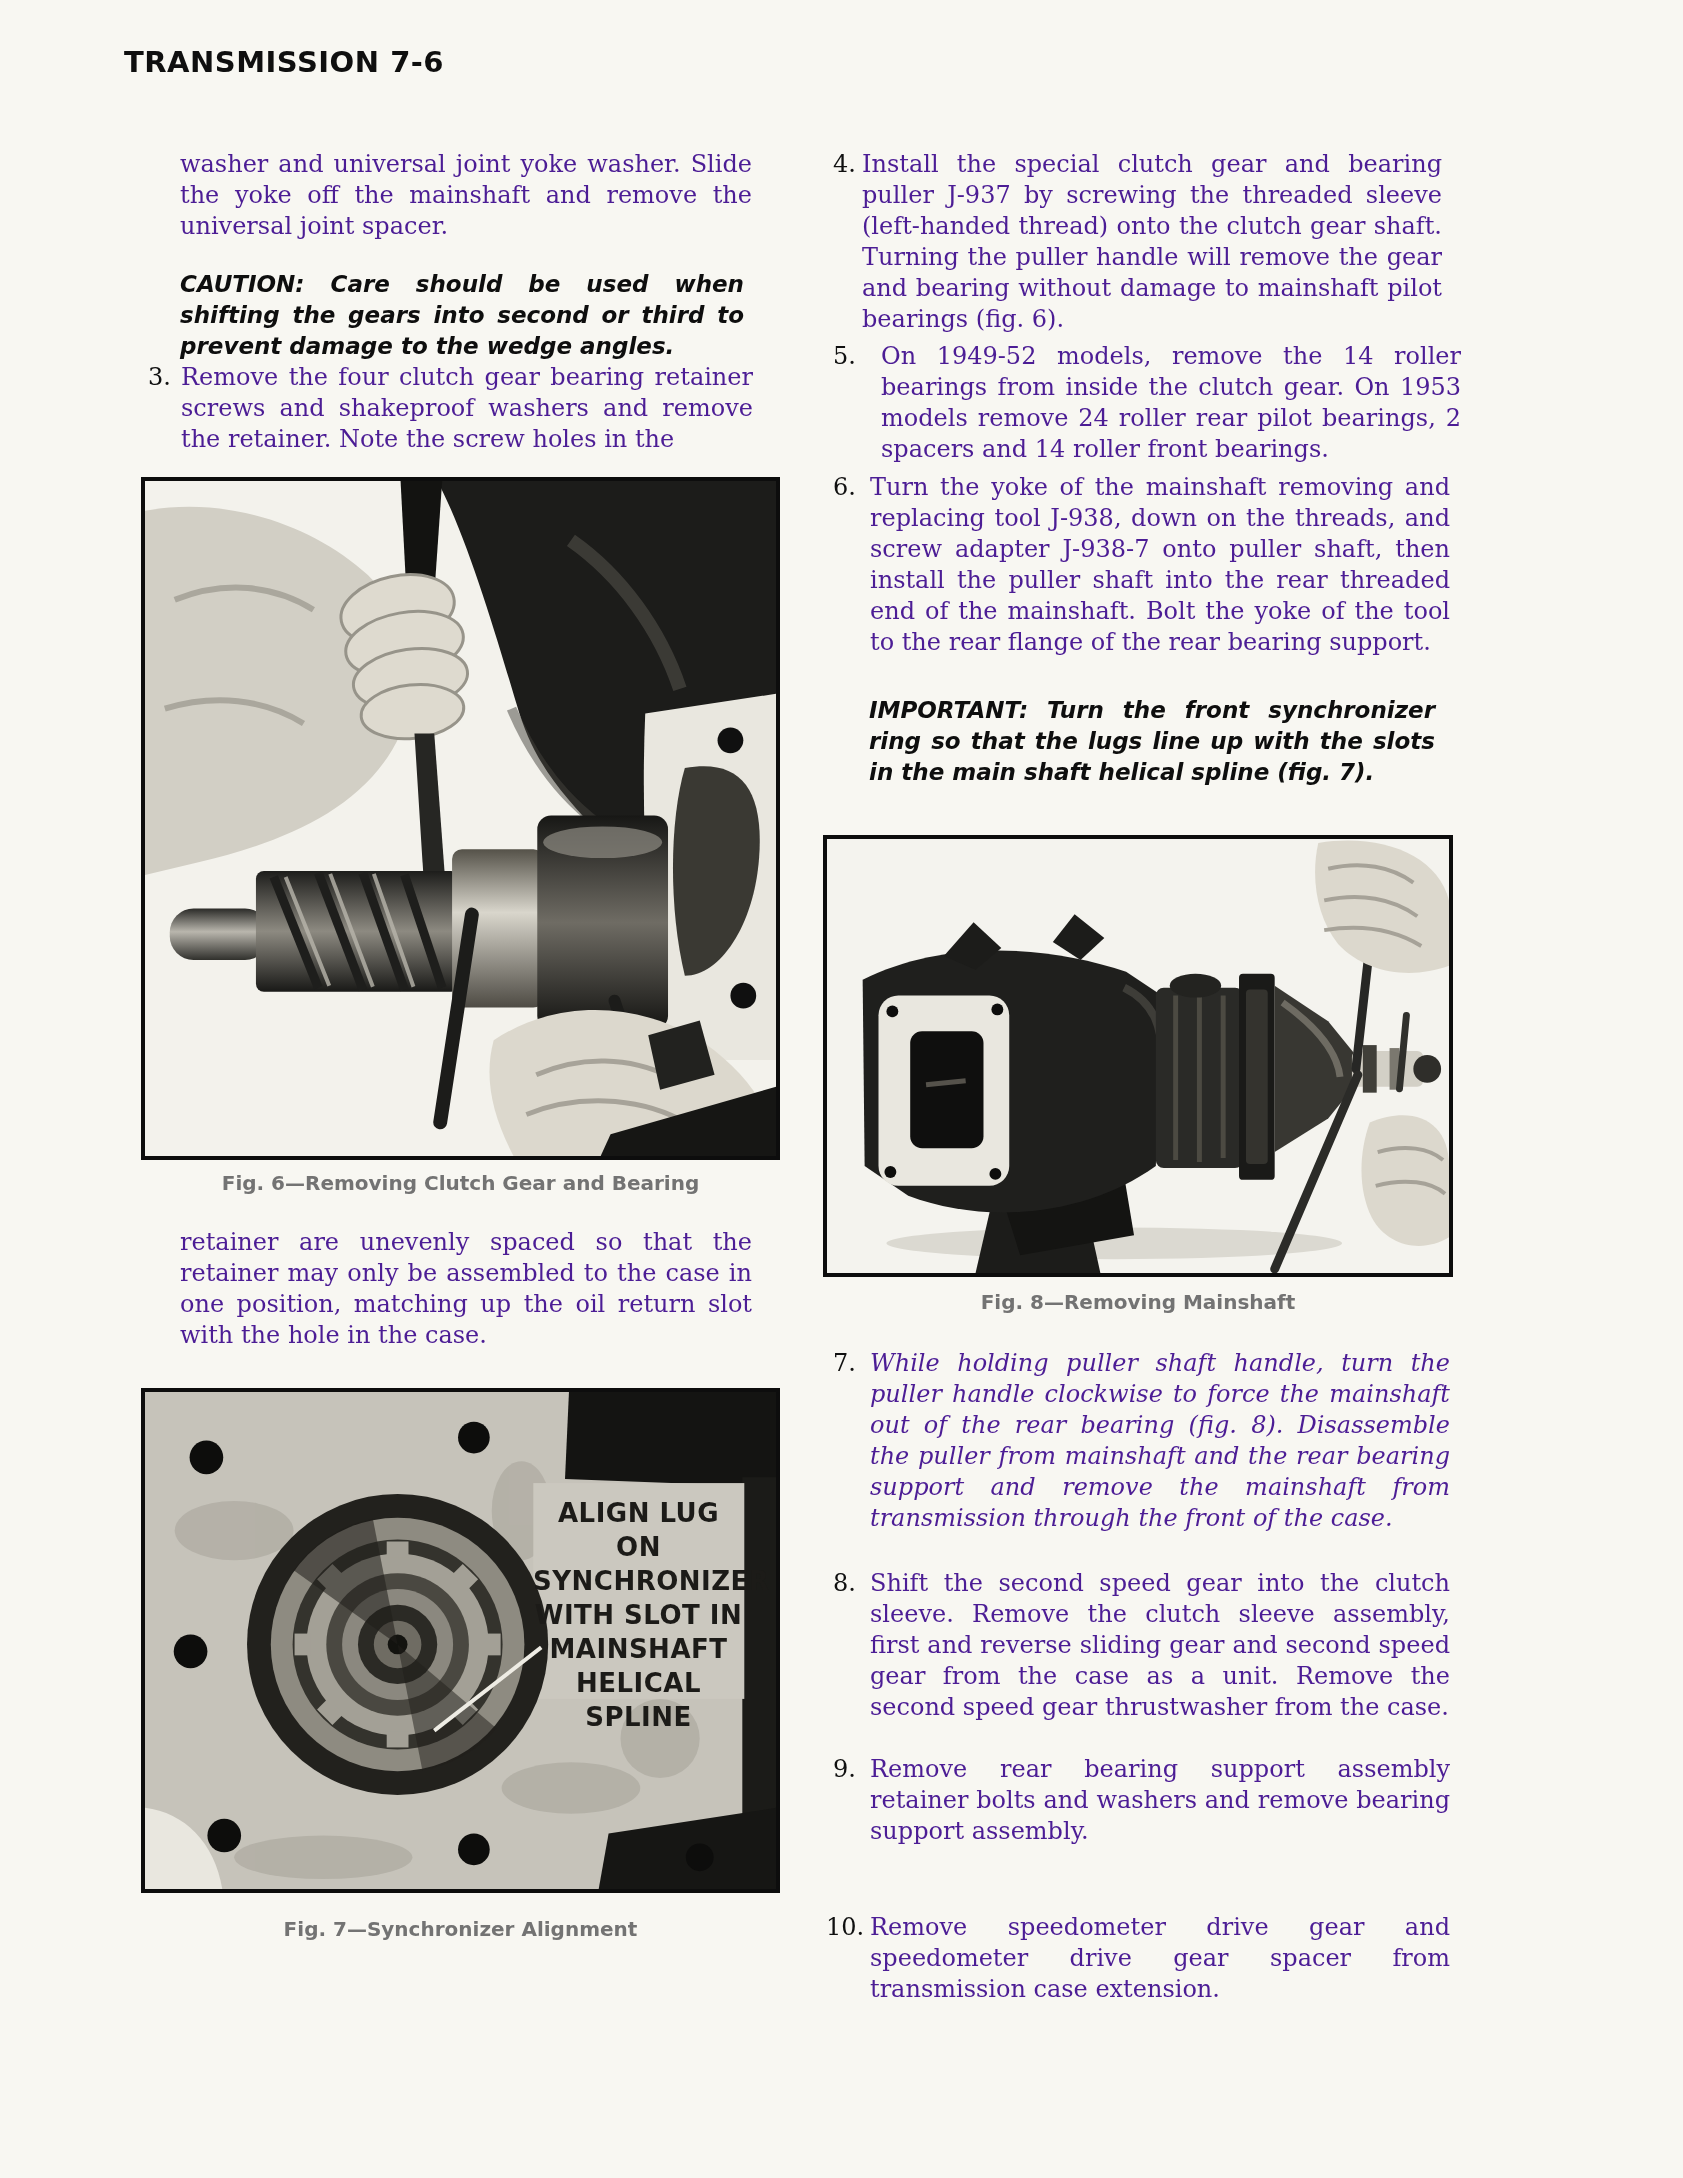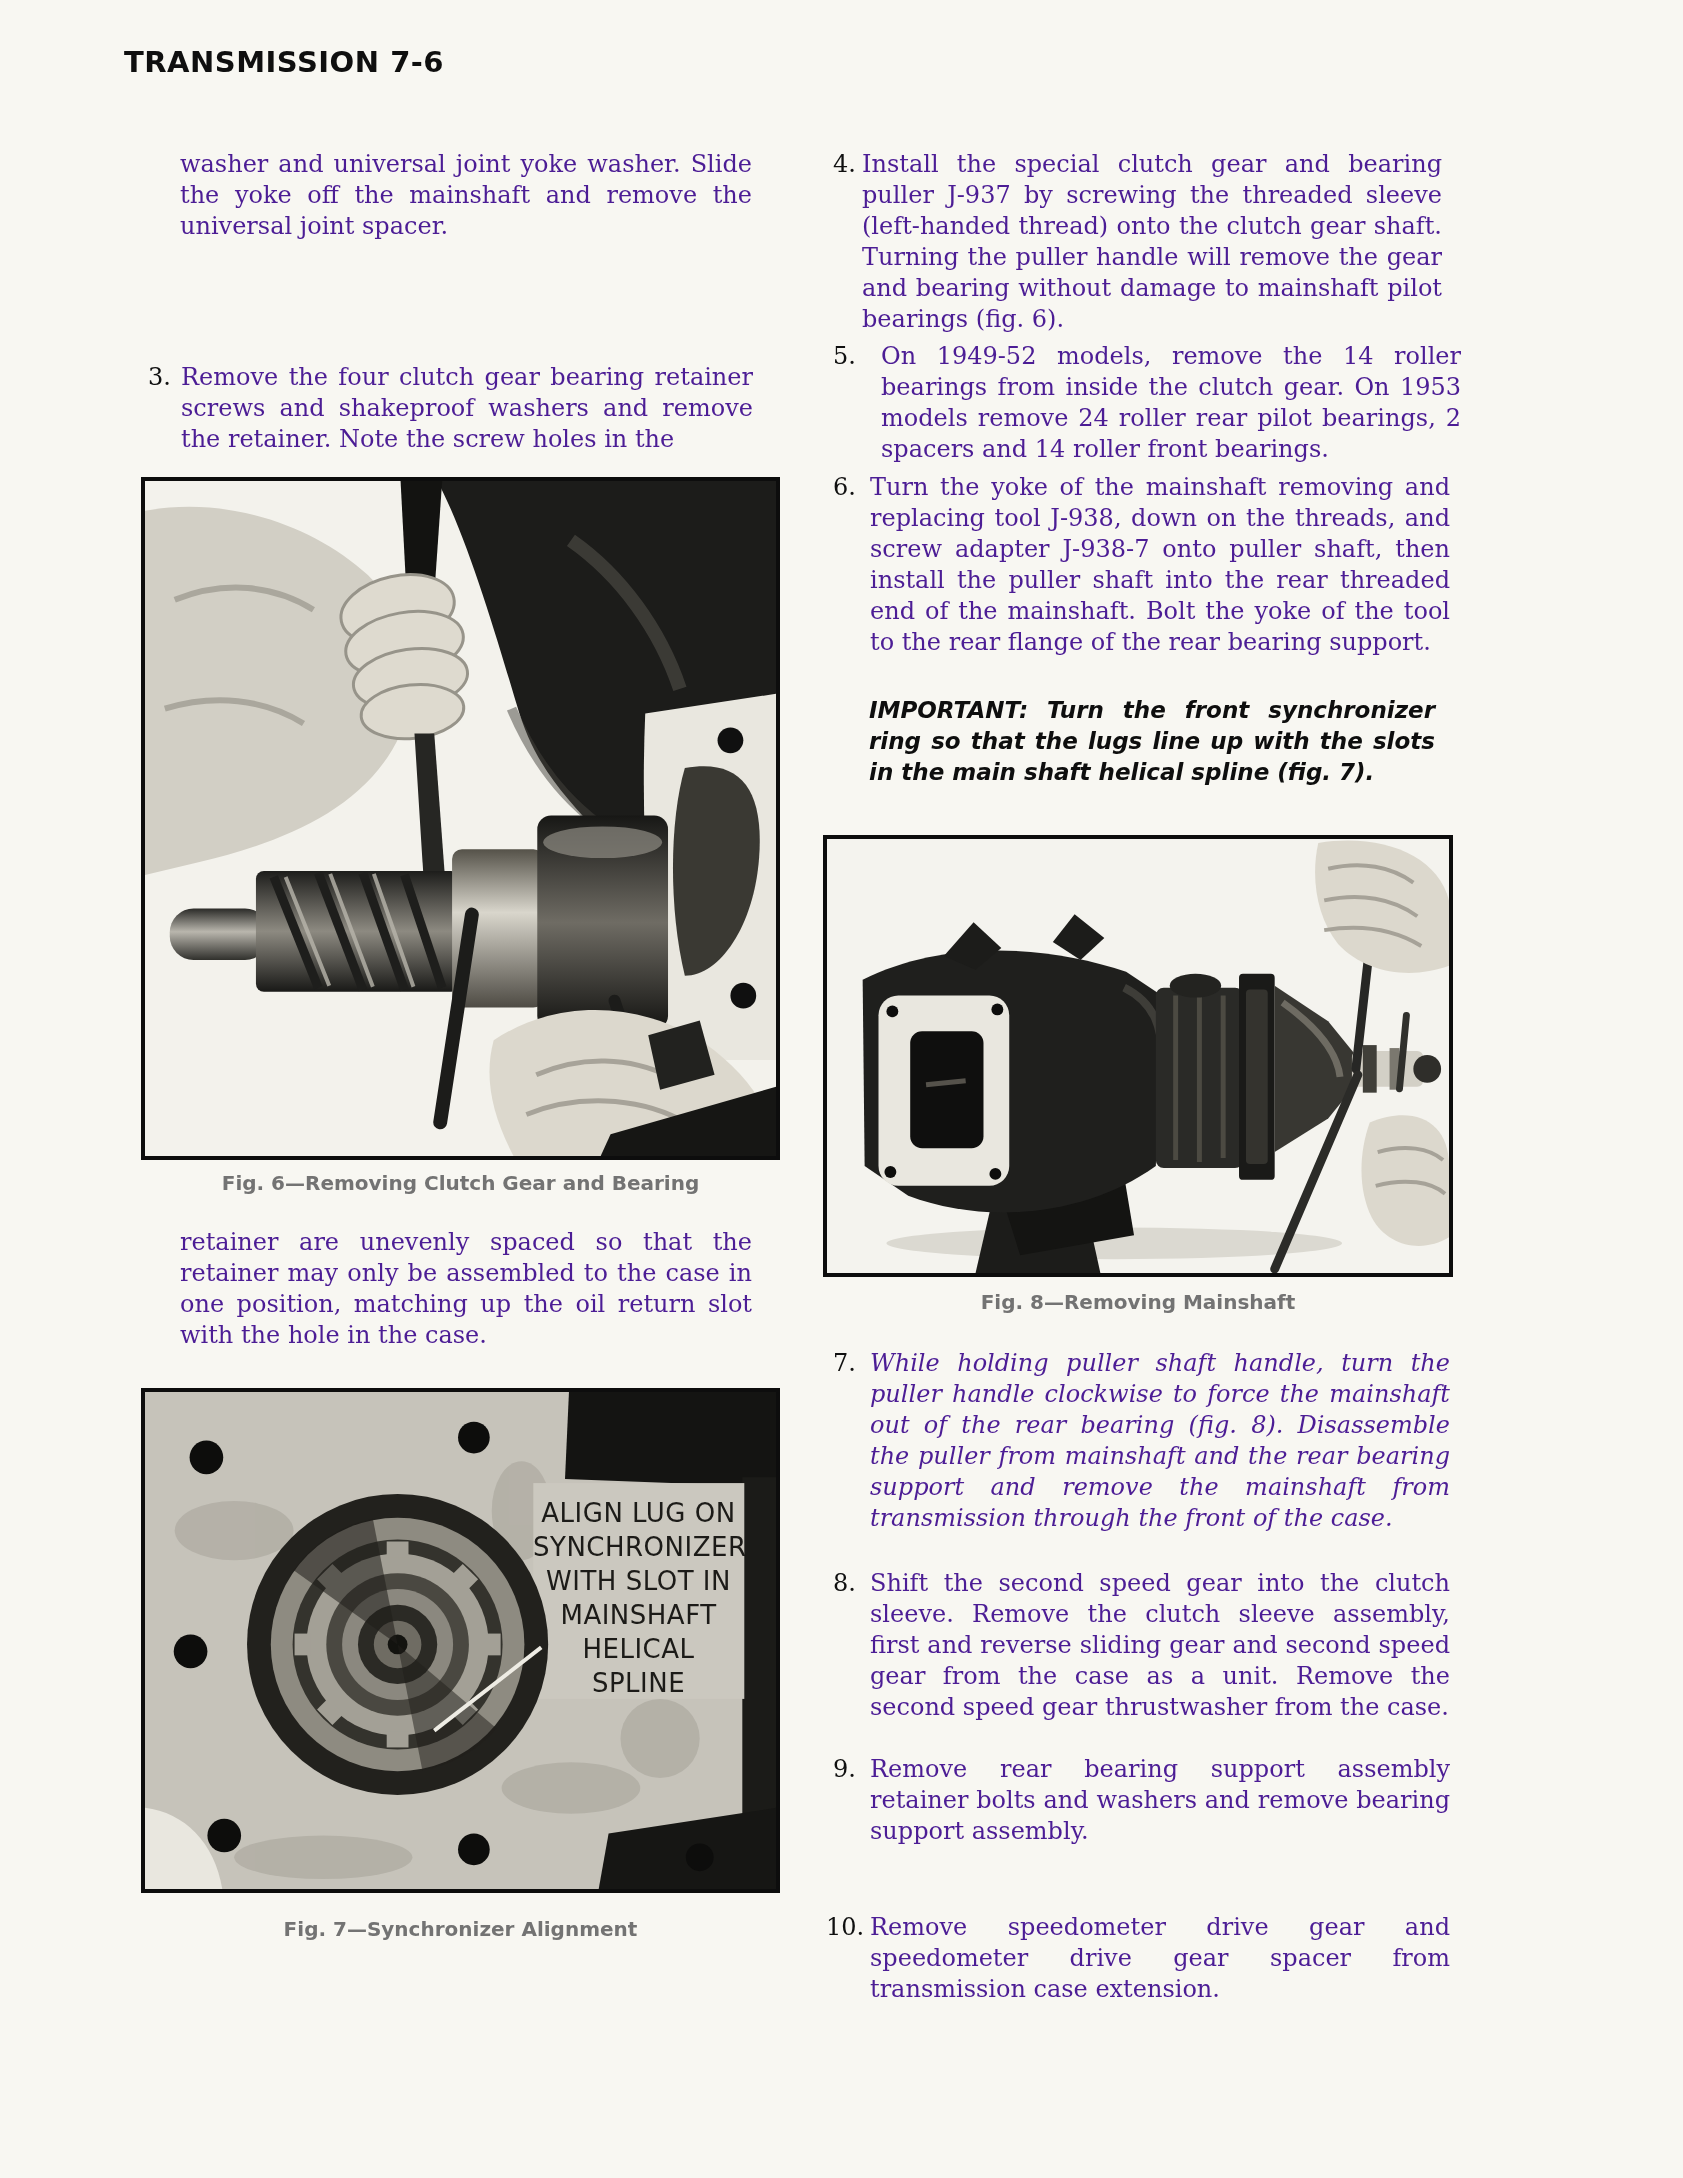--- a/index.html
+++ b/index.html
@@ -35,34 +35,35 @@
     position:absolute;border:4px solid #0d0d0d;background:#f4f3ee;box-sizing:border-box;
   }
   .figure svg{display:block;width:100%;height:100%;}
   .caption{
     position:absolute;text-align:center;
     font-family:"DejaVu Sans", sans-serif;font-weight:bold;
     font-size:20px;line-height:25px;color:#737373;
   }
   .callout{
     position:absolute;
-    font-family:"DejaVu Sans", sans-serif;font-weight:normal;
+    font-family:"DejaVu Sans", sans-serif;font-weight:bold;
     font-size:26px;line-height:34px;letter-spacing:0.5px;
     color:#1c1b18;text-align:center;white-space:pre-line;
   }
 </style>
 </head>
 <body>
 
 <div id="page">
 
   <div class="abs hdr" style="left:124px;top:45px;">TRANSMISSION 7-6</div>
 
   <div class="abs body-txt" style="left:180px;top:149px;width:572px;">washer and universal joint yoke washer. Slide the yoke off the mainshaft and remove the universal joint spacer.</div>
 
+  <div class="abs bold-note" style="left:180px;top:269px;width:564px;">CAUTION: Care should be used when shifting the gears into second or third to prevent damage to the wedge angles.</div>
 
   <div class="item" style="left:141px;top:362px;width:614px;">
     <span class="num">3.</span>
     <span class="txt body-txt" style="margin-left:40px;width:572px;">Remove the four clutch gear bearing retainer screws and shakeproof washers and remove the retainer. Note the screw holes in the</span>
   </div>
 
   <div class="figure" style="left:141px;top:477px;width:639px;height:683px;">
     <svg viewBox="0 0 637 682" preserveAspectRatio="none">
       <defs>
         <linearGradient id="g1" x1="0" y1="0" x2="0" y2="1">

